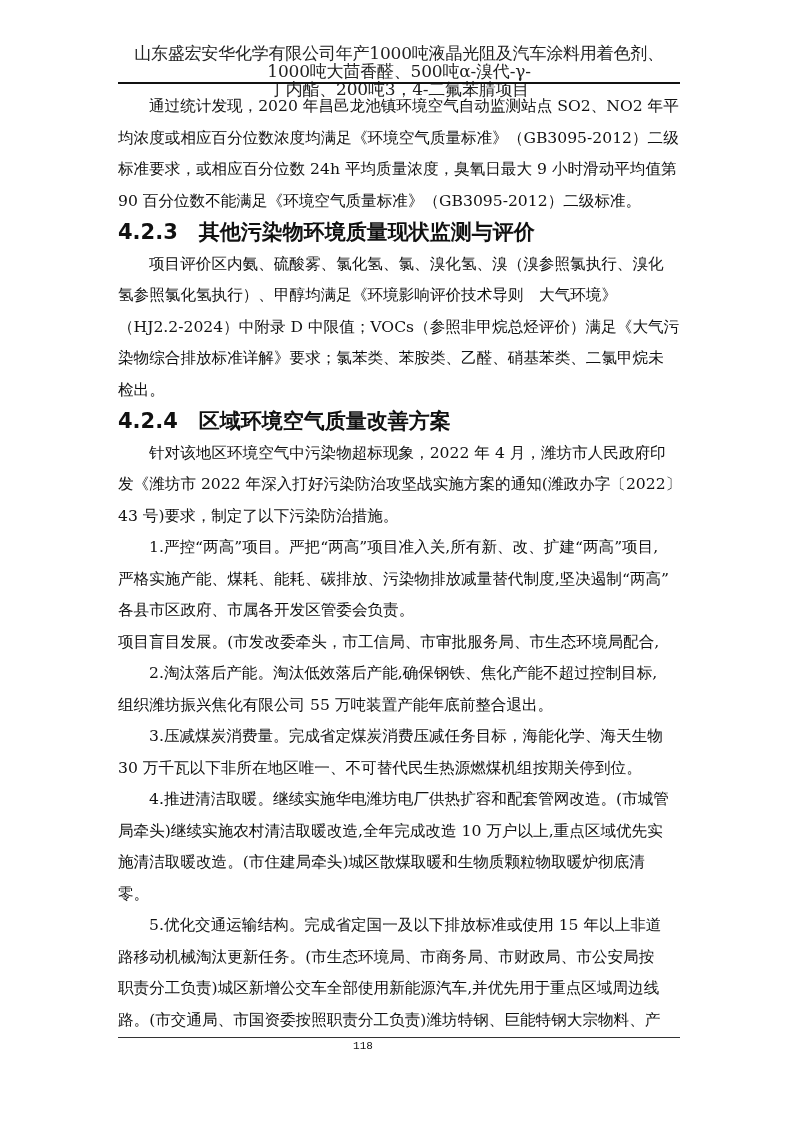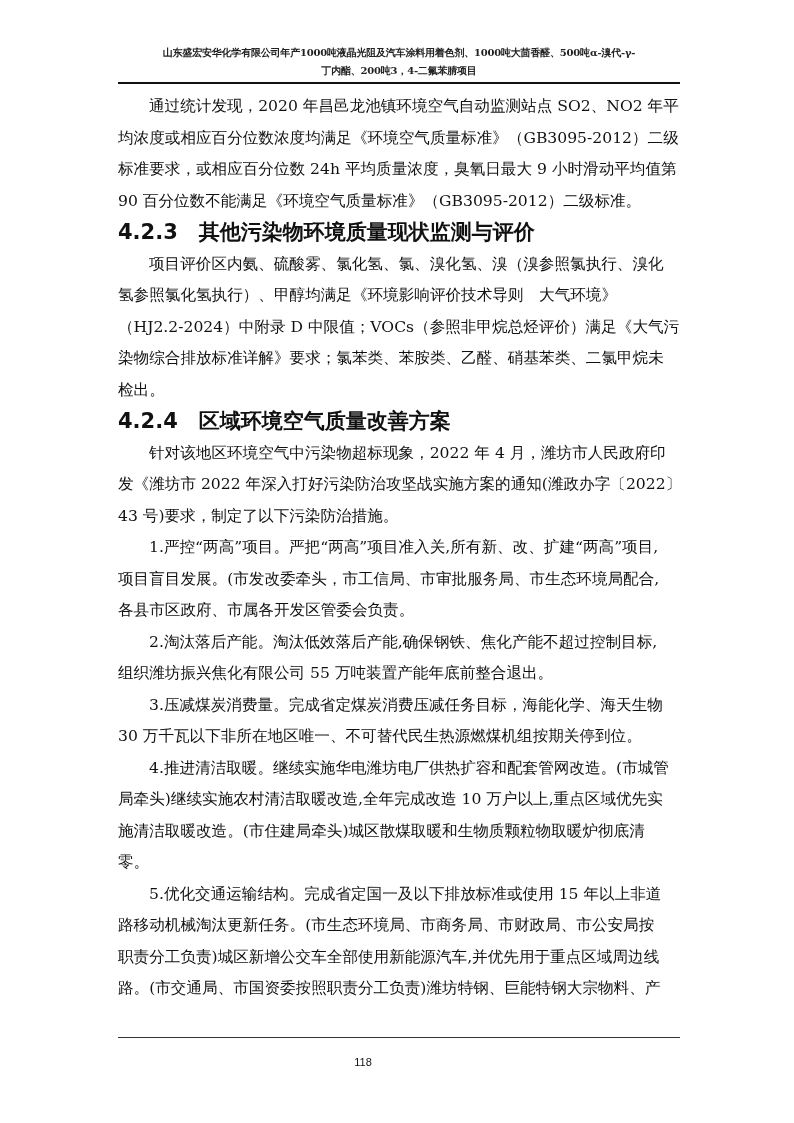--- a/index.html
+++ b/index.html
@@ -1,28 +1,28 @@
 <!DOCTYPE html>
 <html><head>
 <meta charset="utf-8">
 <style>
   html, body { margin: 0; padding: 0; background: #ffffff; }
   body { width: 794px; height: 1123px; position: relative; overflow: hidden;
          font-family: "DejaVu Serif", "Liberation Serif", serif; color: #111; }
   .header { position: absolute; left: 118px; width: 562px; top: 44px; text-align: center;
-            font-size: 10px; line-height: 18px; color: #222; letter-spacing: -0.2px; font-weight: bold; }
+            font-size: 17px; line-height: 18px; color: #222; letter-spacing: -0.2px; }
   .header-rule { position: absolute; left: 118px; width: 562px; top: 82px; height: 2px; background: #111; }
   .content { position: absolute; left: 118px; width: 562px; top: 91px; }
   .line { height: 31.5px; line-height: 31.5px; font-size: 15.6px; white-space: nowrap; overflow: visible;
           letter-spacing: 0px; text-align: justify; }
   .line.indent { padding-left: 31px; }
   .line.heading { font-weight: bold; font-family: "DejaVu Sans", "Liberation Sans", sans-serif; font-size: 21px; }
   .footer-rule { position: absolute; left: 118px; width: 562px; top: 1037px; height: 1px; background: #333; }
   .page-num { position: absolute; left: 0; width: 726px; top: 1040px; text-align: center;
-              font-size: 11px; font-family: Liberation Sans, sans-serif; color: #111; margin-top: 16px; }
+              font-size: 11px; font-family: Liberation Mono, monospace; color: #111; }
 </style>
 </head>
 <body>
 
 <div class="header">
   <div>山东盛宏安华化学有限公司年产1000吨液晶光阻及汽车涂料用着色剂、1000吨大茴香醛、500吨α-溴代-γ-</div>
   <div>丁内酯、200吨3，4-二氟苯腈项目</div>
 </div>
 <div class="header-rule"></div>
 
@@ -35,22 +35,23 @@
   <div class="line indent">项目评价区内氨、硫酸雾、氯化氢、氯、溴化氢、溴（溴参照氯执行、溴化</div>
   <div class="line">氢参照氯化氢执行）、甲醇均满足《环境影响评价技术导则　大气环境》</div>
   <div class="line">（HJ2.2-2024）中附录 D 中限值；VOCs（参照非甲烷总烃评价）满足《大气污</div>
   <div class="line">染物综合排放标准详解》要求；氯苯类、苯胺类、乙醛、硝基苯类、二氯甲烷未</div>
   <div class="line">检出。</div>
   <div class="line heading">4.2.4　区域环境空气质量改善方案</div>
   <div class="line indent">针对该地区环境空气中污染物超标现象，2022 年 4 月，潍坊市人民政府印</div>
   <div class="line">发《潍坊市 2022 年深入打好污染防治攻坚战实施方案的通知(潍政办字〔2022〕</div>
   <div class="line">43 号)要求，制定了以下污染防治措施。</div>
   <div class="line indent">1.严控“两高”项目。严把“两高”项目准入关,所有新、改、扩建“两高”项目,</div>
+  <div class="line">严格实施产能、煤耗、能耗、碳排放、污染物排放减量替代制度,坚决遏制“两高”</div>
+  <div class="line">各县市区政府、市属各开发区管委会负责。</div>
   <div class="line">项目盲目发展。(市发改委牵头，市工信局、市审批服务局、市生态环境局配合,</div>
-  <div class="line">各县市区政府、市属各开发区管委会负责。</div>
   <div class="line indent">2.淘汰落后产能。淘汰低效落后产能,确保钢铁、焦化产能不超过控制目标,</div>
   <div class="line">组织潍坊振兴焦化有限公司 55 万吨装置产能年底前整合退出。</div>
   <div class="line indent">3.压减煤炭消费量。完成省定煤炭消费压减任务目标，海能化学、海天生物</div>
   <div class="line">30 万千瓦以下非所在地区唯一、不可替代民生热源燃煤机组按期关停到位。</div>
   <div class="line indent">4.推进清洁取暖。继续实施华电潍坊电厂供热扩容和配套管网改造。(市城管</div>
   <div class="line">局牵头)继续实施农村清洁取暖改造,全年完成改造 10 万户以上,重点区域优先实</div>
   <div class="line">施清洁取暖改造。(市住建局牵头)城区散煤取暖和生物质颗粒物取暖炉彻底清</div>
   <div class="line">零。</div>
   <div class="line indent">5.优化交通运输结构。完成省定国一及以下排放标准或使用 15 年以上非道</div>
   <div class="line">路移动机械淘汰更新任务。(市生态环境局、市商务局、市财政局、市公安局按</div>

